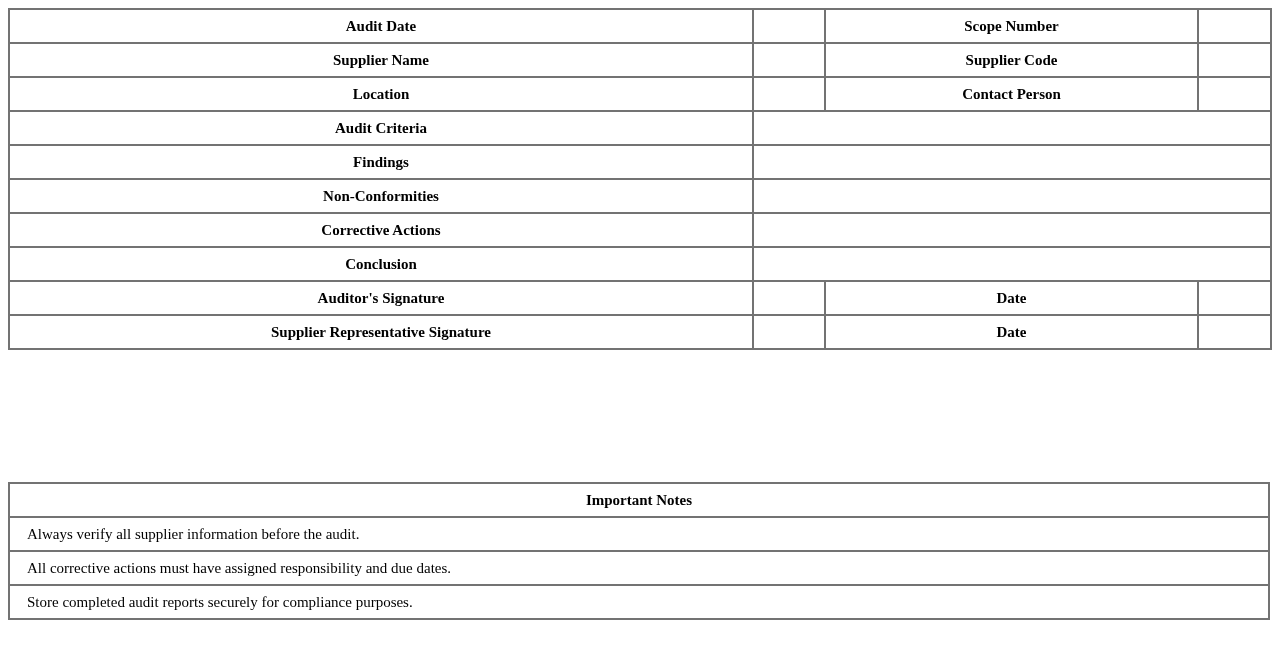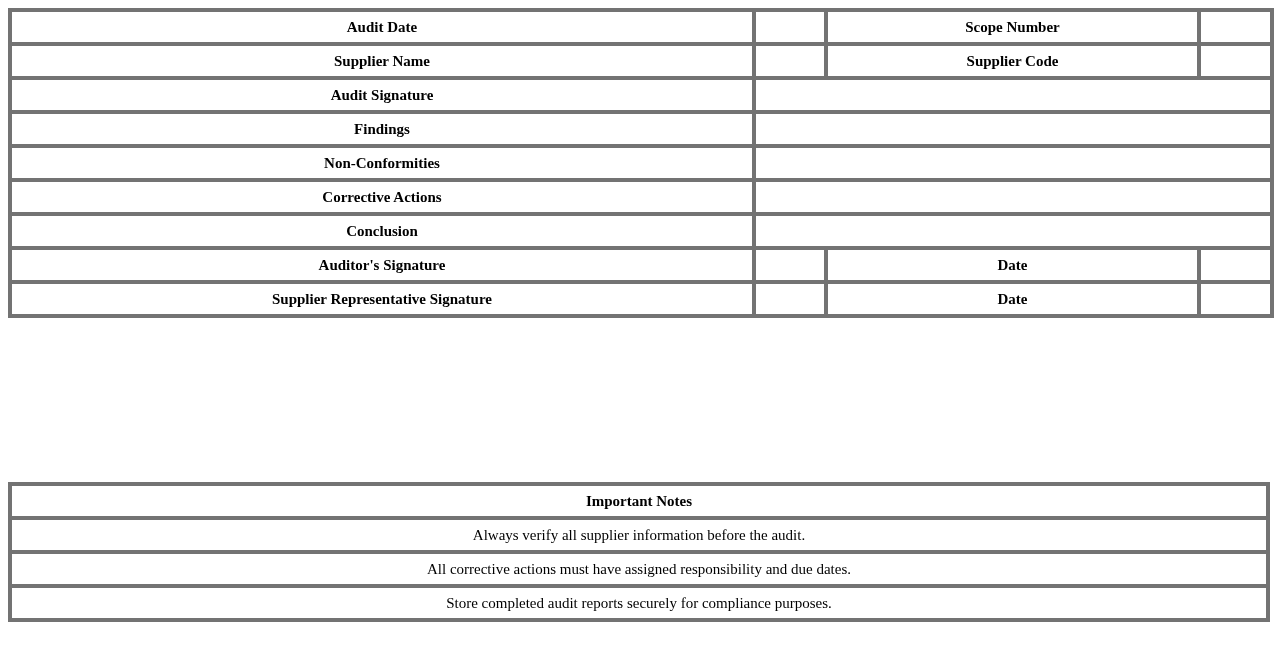--- a/index.html
+++ b/index.html
@@ -1,22 +1,22 @@
 <!DOCTYPE html>
 <html><head>
   <meta charset="utf-8">
   <style>
     html, body { margin: 0; padding: 0; background: #ffffff; }
     body { width: 1278px; height: 650px; overflow: hidden; font-family: "Liberation Serif", serif; color: #000; }
     table { border-collapse: collapse; position: absolute; left: 8px; width: 1262px; table-layout: fixed; }
-    td { border: 4px solid #737373; height: 34px; padding: 0 17px; font-size: 15px; box-sizing: border-box; }
+    td { border: 2px solid #737373; height: 34px; padding: 0 17px; font-size: 15px; box-sizing: border-box; }
     #audit-table { top: 8px; }
     #notes-table { top: 482px; }
     .lbl { font-weight: bold; text-align: center; }
-    .note { text-align: center; }
+    .note { text-align: left; }
   </style>
 </head>
 <body>
 
 <table id="audit-table">
   <colgroup>
     <col style="width:744px">
       <col style="width:72px">
       <col style="width:373px">
       <col style="width:73px">
@@ -28,21 +28,27 @@
       <td class="lbl">Scope Number</td>
       <td></td>
     </tr>
     <tr>
       <td class="lbl">Supplier Name</td>
       <td></td>
       <td class="lbl">Supplier Code</td>
       <td></td>
     </tr>
     <tr>
-      <td class="lbl">Audit Signature</td>
+      <td class="lbl">Location</td>
+      <td></td>
+      <td class="lbl">Contact Person</td>
+      <td></td>
+    </tr>
+    <tr>
+      <td class="lbl">Audit Criteria</td>
       <td colspan="3"></td>
     </tr>
     <tr>
       <td class="lbl">Findings</td>
       <td colspan="3"></td>
     </tr>
     <tr>
       <td class="lbl">Non-Conformities</td>
       <td colspan="3"></td>
     </tr>

